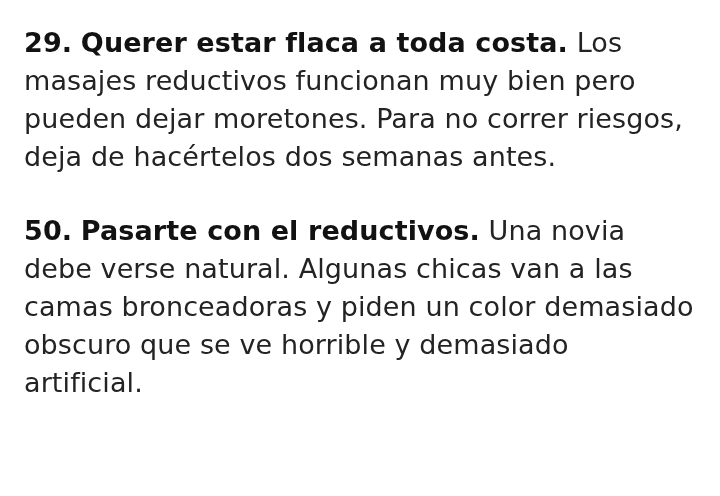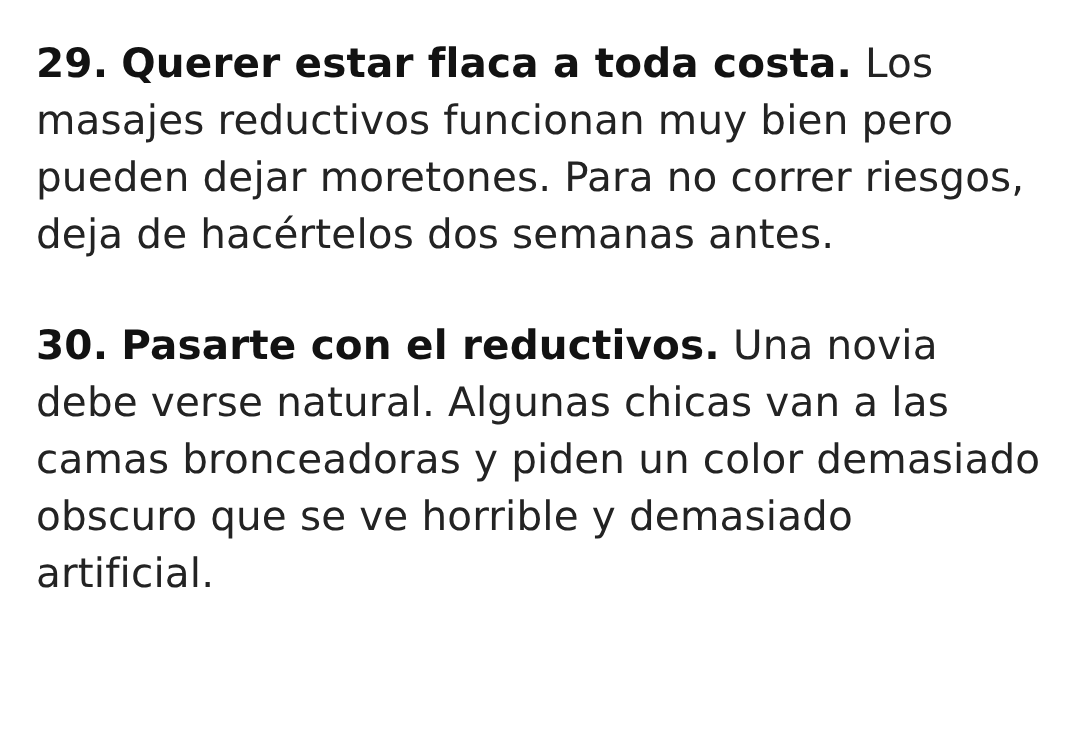--- a/index.html
+++ b/index.html
@@ -45,18 +45,18 @@
 
 <div class="page">
 
   <p class="tip">
     <span class="tip-head">29.</span>
     <span class="tip-head">Querer estar flaca a toda costa.</span>
     <span class="tip-body">Los masajes reductivos funcionan muy bien pero pueden dejar moretones. Para no correr riesgos, deja de hacértelos dos semanas antes.</span>
   </p>
 
   <p class="tip">
-    <span class="tip-head">30.</span>
+    <span class="tip-head">50.</span>
     <span class="tip-head">Pasarte con el reductivos.</span>
     <span class="tip-body">Una novia debe verse natural. Algunas chicas van a las camas bronceadoras y piden un color demasiado obscuro que se ve horrible y demasiado artificial.</span>
   </p>
 
 </div>
 
 </body></html>

